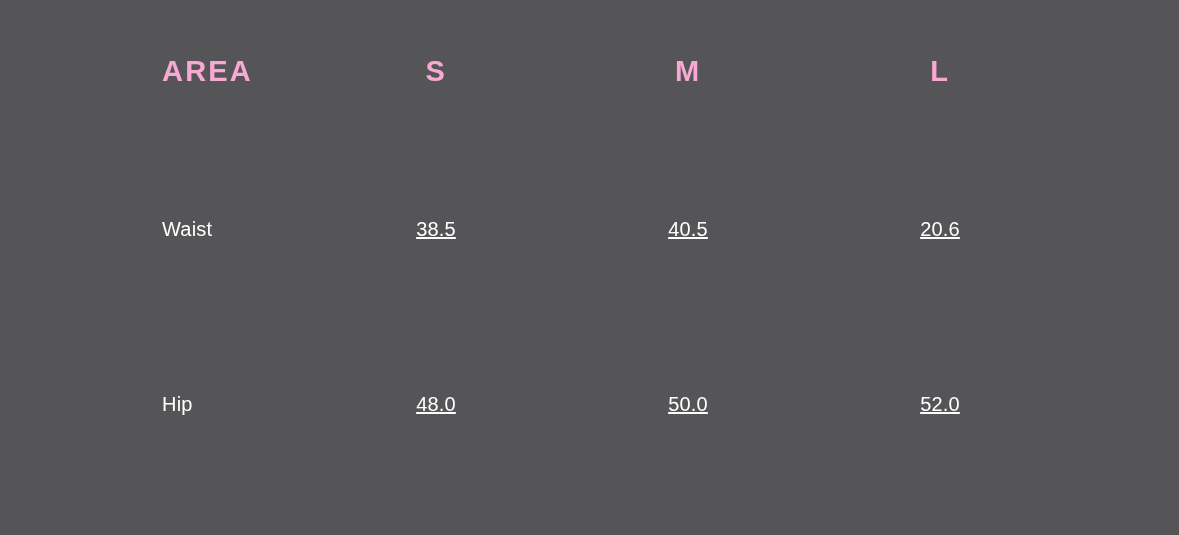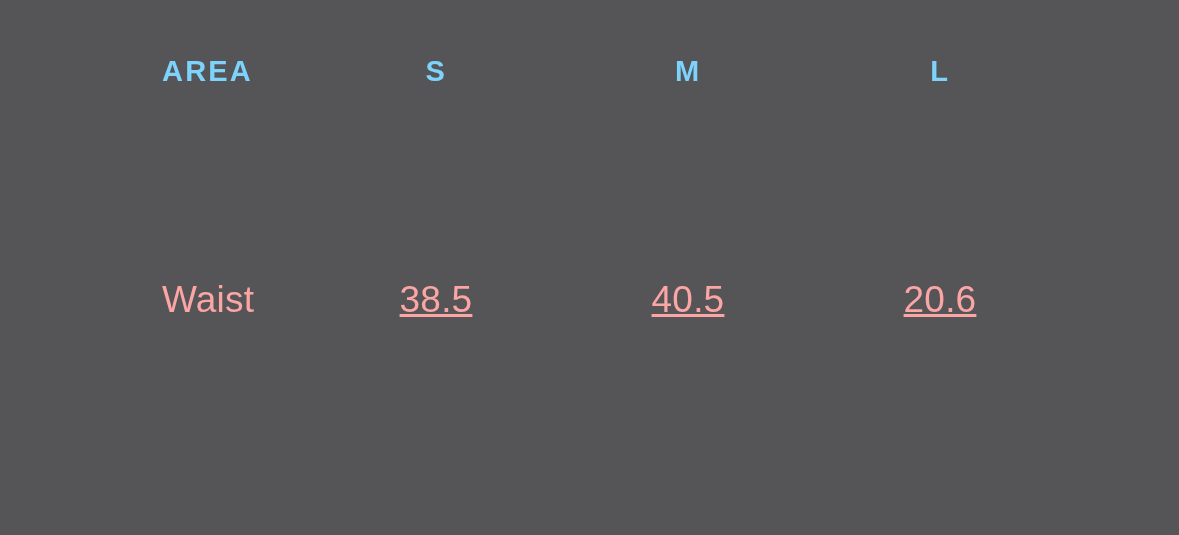--- a/index.html
+++ b/index.html
@@ -45,39 +45,39 @@
     white-space: nowrap;
   }
 
   
   .head-row { height: 142px; }
 
   .head-row th {
     font-weight: bold;
     font-size: 29px;
     letter-spacing: 1.6px;
-    color: #7dd3fc;
+    color: #f9a8d4;
     line-height: 1;
   }
   .head-row th.area-head {
     text-align: left;
     padding-left: 162px;
     letter-spacing: 2.2px;
   }
   .head-row th.size-head {
     text-align: center;
   }
 
   
   .data-row { height: 121px; }
 
   .data-row td {
     font-weight: 300;
-    font-size: 37px;
-    color: #fca5a5;
+    font-size: 20px;
+    color: #ffffff;
     line-height: 1;
     letter-spacing: 0.2px;
   }
   .data-row td.area-cell {
     text-align: left;
     padding-left: 162px;
   }
   .data-row td.value-cell {
     text-align: center;
     text-decoration: underline;
@@ -112,20 +112,27 @@
     <tbody>
 
       <tr class="data-row">
         <td class="area-cell">Waist</td>
         <td class="value-cell">38.5</td>
         <td class="value-cell">40.5</td>
         <td class="value-cell">20.6</td>
         <td></td>
       </tr>
 
+      <tr class="data-row">
+        <td class="area-cell">Hip</td>
+        <td class="value-cell">48.0</td>
+        <td class="value-cell">50.0</td>
+        <td class="value-cell">52.0</td>
+        <td></td>
+      </tr>
 
 
       <tr class="spacer-row">
         <td colspan="5"></td>
       </tr>
 
     </tbody>
   </table>
 
 </div>

